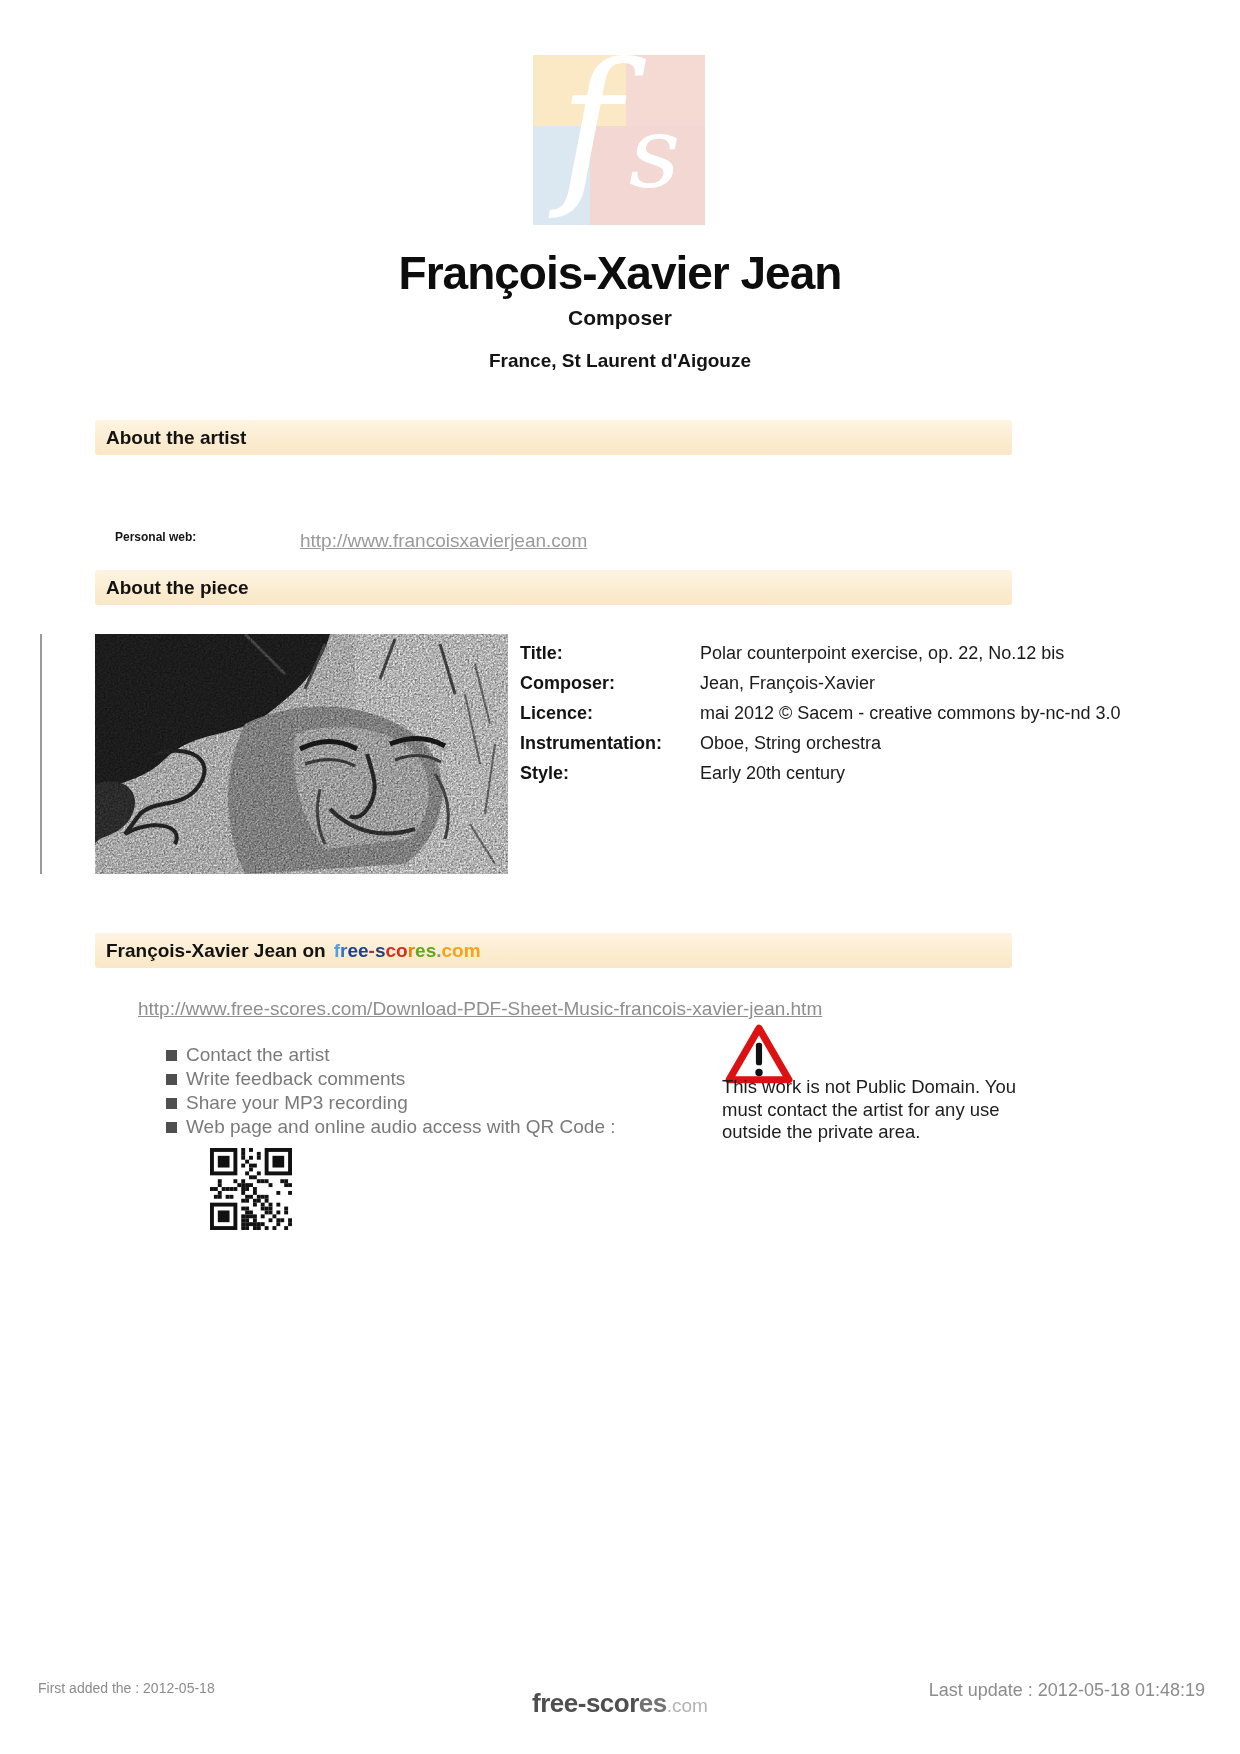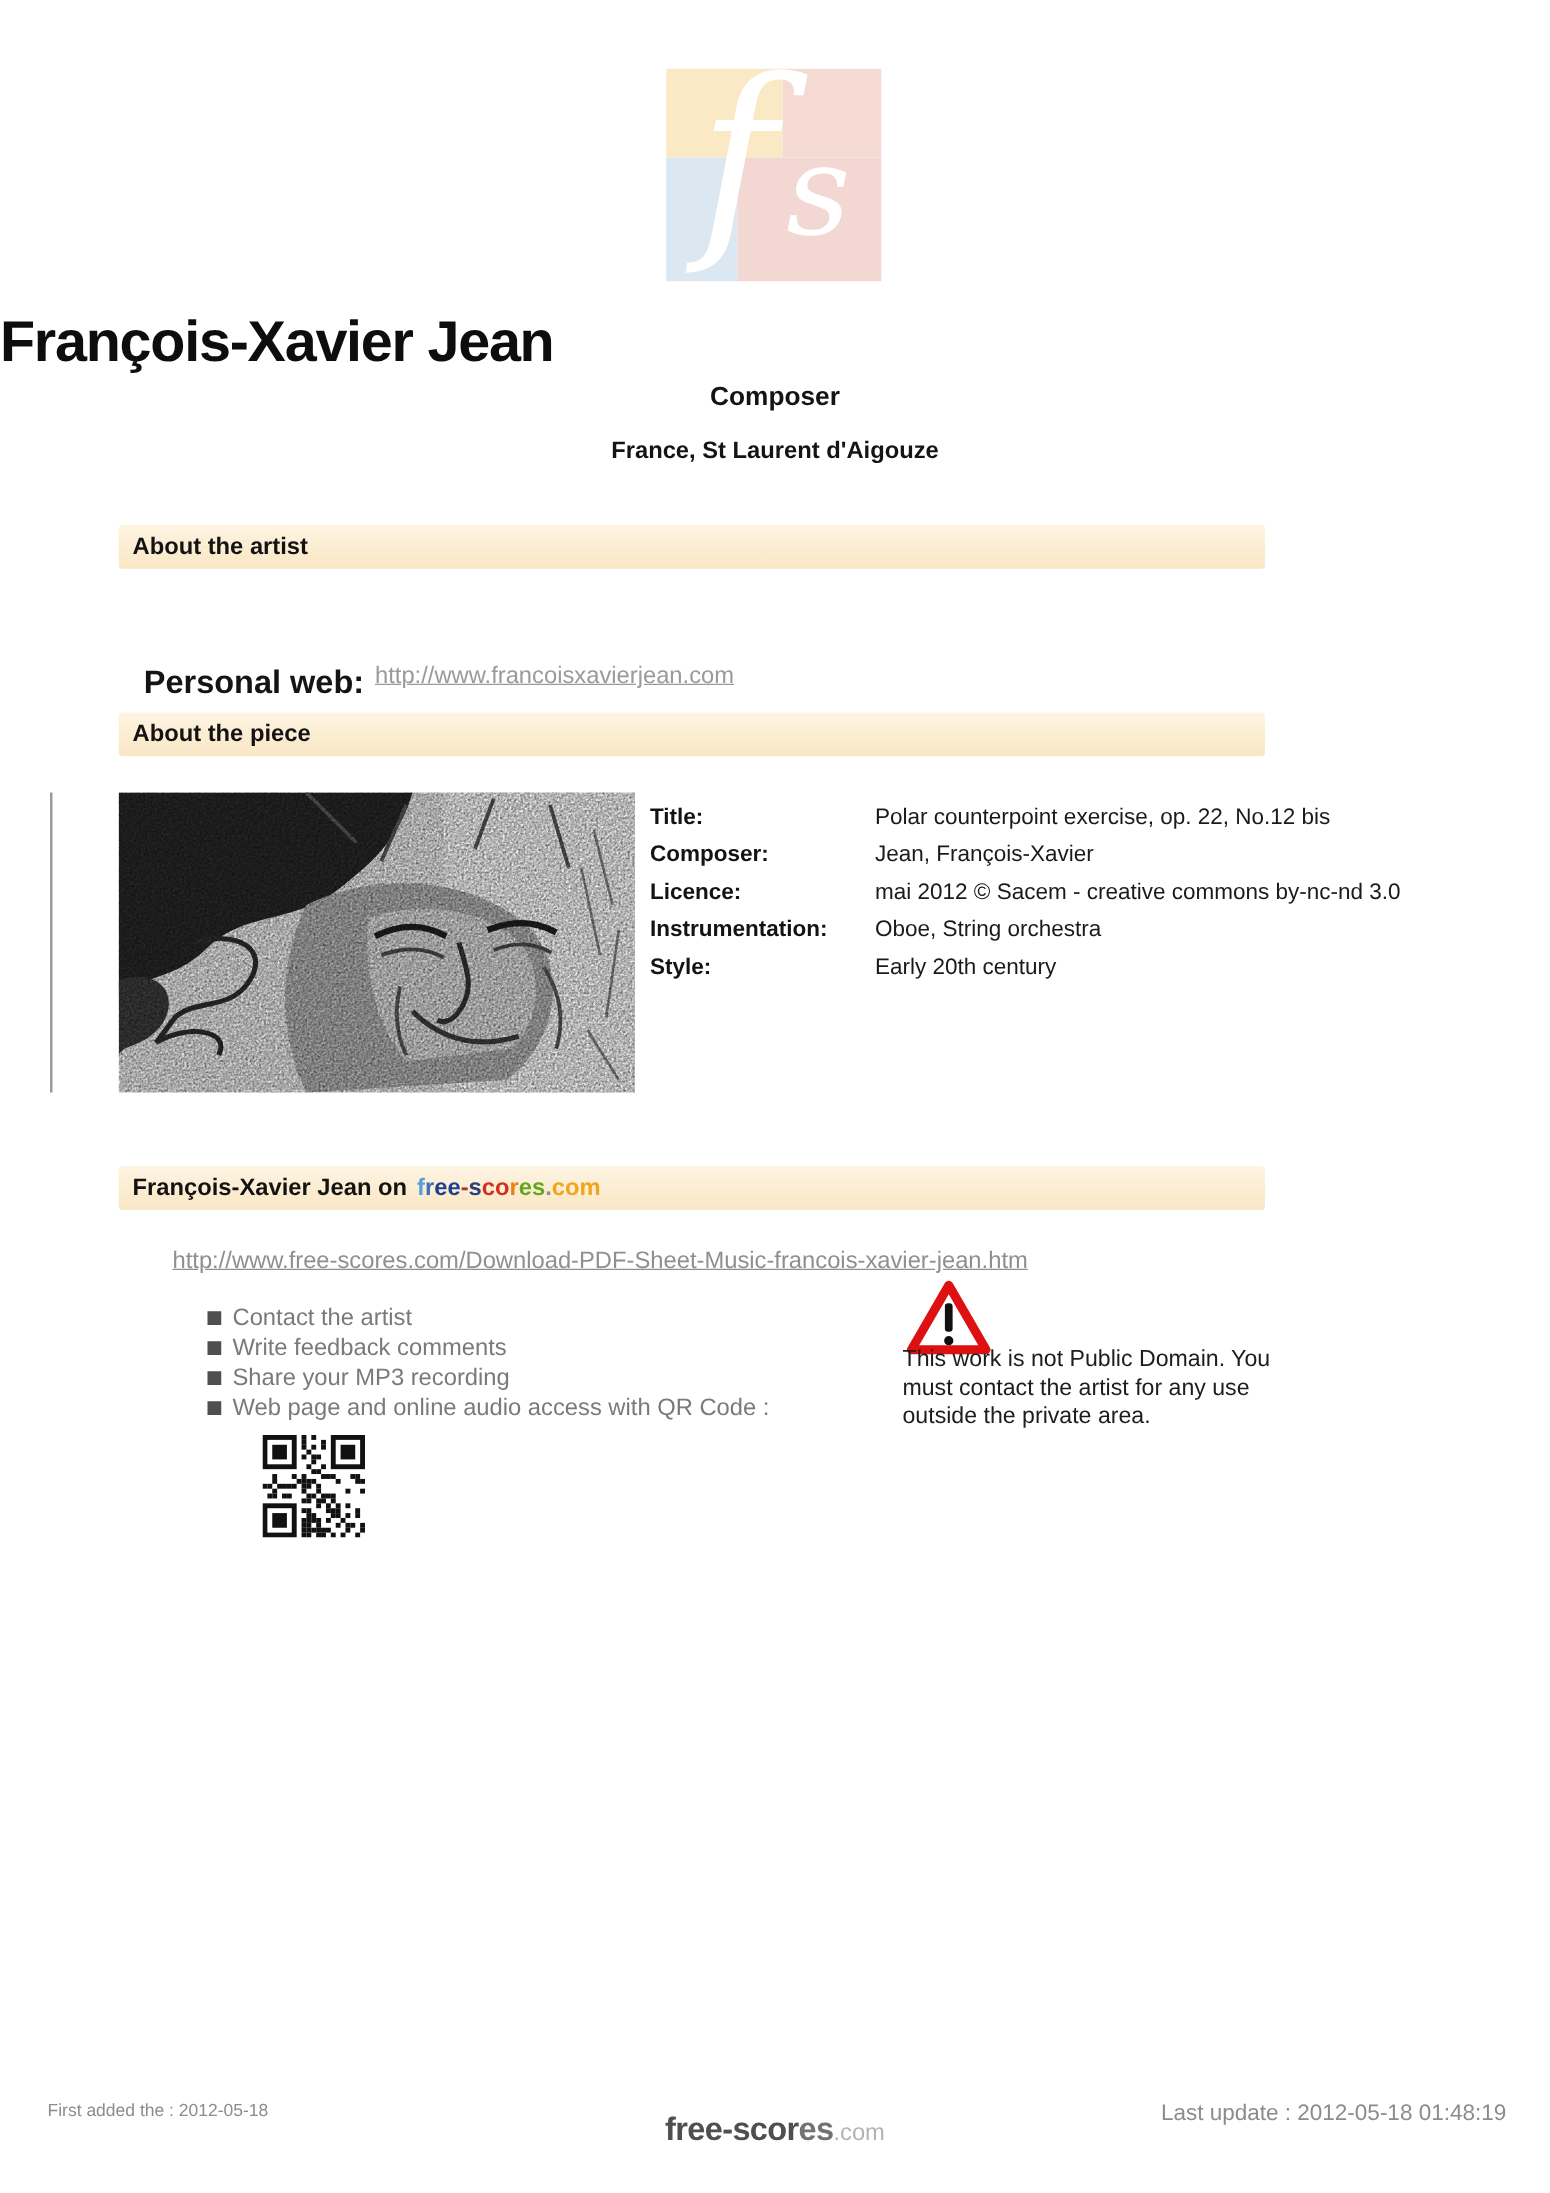--- a/index.html
+++ b/index.html
@@ -13,36 +13,36 @@
   .logo { position:absolute; left:533px; top:55px; width:172px; height:170px; }
   .logo .quad { position:absolute; }
   .q-yellow { left:0; top:0; width:54%; height:42%; background:#fbe9c6; }
   .q-pinktop { left:54%; top:0; width:46%; height:42%; background:#f5dad4; }
   .q-blue { left:0; top:42%; width:33%; height:58%; background:#dbe7f1; }
   .q-pinkbot { left:33%; top:42%; width:67%; height:58%; background:#f2d7d3; }
   .logo .glyph { position:absolute; color:#ffffff; font-family:"DejaVu Serif", serif; font-style:italic; }
   .glyph-f { left:26px; top:-14px; font-size:168px; line-height:168px; }
   .glyph-s { left:96px; top:48px; font-size:100px; line-height:100px; }
   
-  .page-title { position:absolute; left:0; top:246px; width:100%; text-align:left;
+  .page-title { position:absolute; left:0; top:246px; width:100%; text-align:center;
     font-size:46px; font-weight:bold; letter-spacing:-1px; color:#0d0d0d; }
   .page-subtitle { position:absolute; left:0; top:306px; width:100%; text-align:center;
     font-size:21px; font-weight:bold; color:#141414; }
   .page-location { position:absolute; left:0; top:350px; width:100%; text-align:center;
     font-size:19px; font-weight:bold; color:#141414; }
   
   .section-bar { position:absolute; left:95px; width:917px; height:35px;
     background:linear-gradient(180deg,#fdf4e2 0%, #fbebcd 70%, #f9e7c6 100%);
     border-radius:3px; font-size:19px; font-weight:bold; color:#131313;
     line-height:35px; padding-left:11px; }
   #bar-artist { top:420px; }
   #bar-piece { top:570px; }
   #bar-freescores { top:933px; }
   
-  .personal-web-label { position:absolute; left:115px; top:530px; font-size:26px; font-weight:bold; color:#141414; }
+  .personal-web-label { position:absolute; left:115px; top:530px; font-size:12px; font-weight:bold; color:#141414; }
   .personal-web-link { position:absolute; left:300px; top:530px; font-size:19px;
     color:#9a9a9a; text-decoration:underline; }
   
   .vline { position:absolute; left:40px; top:634px; width:2px; height:240px; background:#9b9b9b; }
   .portrait { position:absolute; left:95px; top:634px; width:413px; height:240px; }
   .piece-fields { position:absolute; left:520px; top:638px; width:600px; }
   .field-row { position:relative; height:30px; font-size:18px; line-height:30px; }
   .field-label { position:absolute; left:0; font-weight:bold; color:#131313; }
   .field-value { position:absolute; left:180px; color:#1a1a1a; white-space:nowrap; }
   

